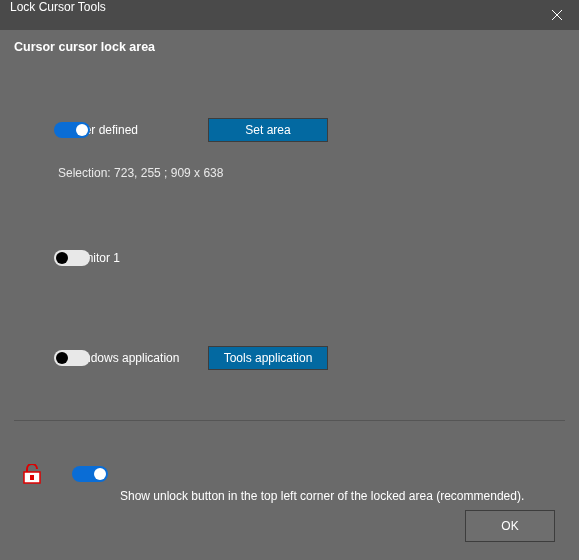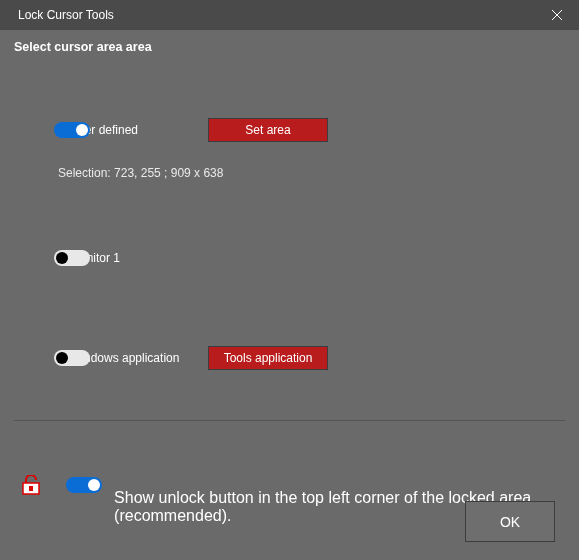--- a/index.html
+++ b/index.html
@@ -9,23 +9,23 @@
     background: #6a6a6a;
     font-family: "Segoe UI", Tahoma, sans-serif;
     font-size: 12px;
     color: #ffffff;
     overflow: hidden;
   }
   .titlebar {
     height: 30px;
     background: #4a4a4a;
     display: flex;
-    align-items: center;
+    align-items: flex-start;
     justify-content: space-between;
-    padding-left: 18px;
+    padding-left: 10px;
   }
   .titlebar .title { font-size: 12px; }
   .titlebar .close {
     width: 45px;
     height: 30px;
     display: flex;
     align-items: center;
     justify-content: center;
     color: #fff;
     font-size: 13px;
@@ -86,37 +86,37 @@
   }
   .toggle.on .knob {
     left: auto;
     right: 2px;
     background: #fff;
   }
   
   .btn {
     width: 120px;
     height: 24px;
-    background: #b91c1c;
+    background: #0369a1;
     border: 1px solid #3d3d3d;
     color: #fff;
     font-size: 12px;
     display: flex;
     align-items: center;
     justify-content: center;
     cursor: pointer;
     text-align: center;
   }
   .btn-ok {
     width: 90px;
-    height: 41px;
+    height: 32px;
     background: #6e6e6e;
     border: 1px solid #3d3d3d;
     color: #fff;
-    font-size: 14px;
+    font-size: 12px;
     display: flex;
     align-items: center;
     justify-content: center;
     cursor: pointer;
   }
   .selection-text {
     font-size: 12px;
     color: #eaeaea;
     padding-left: 44px;
     margin-top: 14px;
@@ -134,21 +134,21 @@
     display: flex;
     align-items: center;
     justify-content: center;
   }
   .lock-row {
     display: flex;
     align-items: center;
     padding: 24px 14px 0 14px;
   }
   .lock-row .msg {
-    font-size: 16px;
+    font-size: 12px;
     padding-left: 12px;
     margin-top: 44px;
   }
   .footer {
     position: absolute;
     bottom: 18px;
     right: 24px;
   }
   .spacer-lg { height: 56px; }
 </style>
@@ -158,21 +158,21 @@
 <div class="titlebar">
   <span class="title">Lock Cursor Tools</span>
   <div class="close">
     <svg width="10" height="10" viewBox="0 0 10 10">
       <line x1="0" y1="0" x2="10" y2="10" stroke="#fff" stroke-width="1"></line>
       <line x1="10" y1="0" x2="0" y2="10" stroke="#fff" stroke-width="1"></line>
     </svg>
   </div>
 </div>
 
-<div class="subheader">Select cursor area area</div>
+<div class="subheader">Cursor cursor lock area</div>
 
 <div class="content">
   <div class="spacer-lg"></div>
 
   <div class="section">
     <div class="row">
       <div class="toggle-col">
         <div class="toggle on">
             <div class="knob"></div>
           </div>

